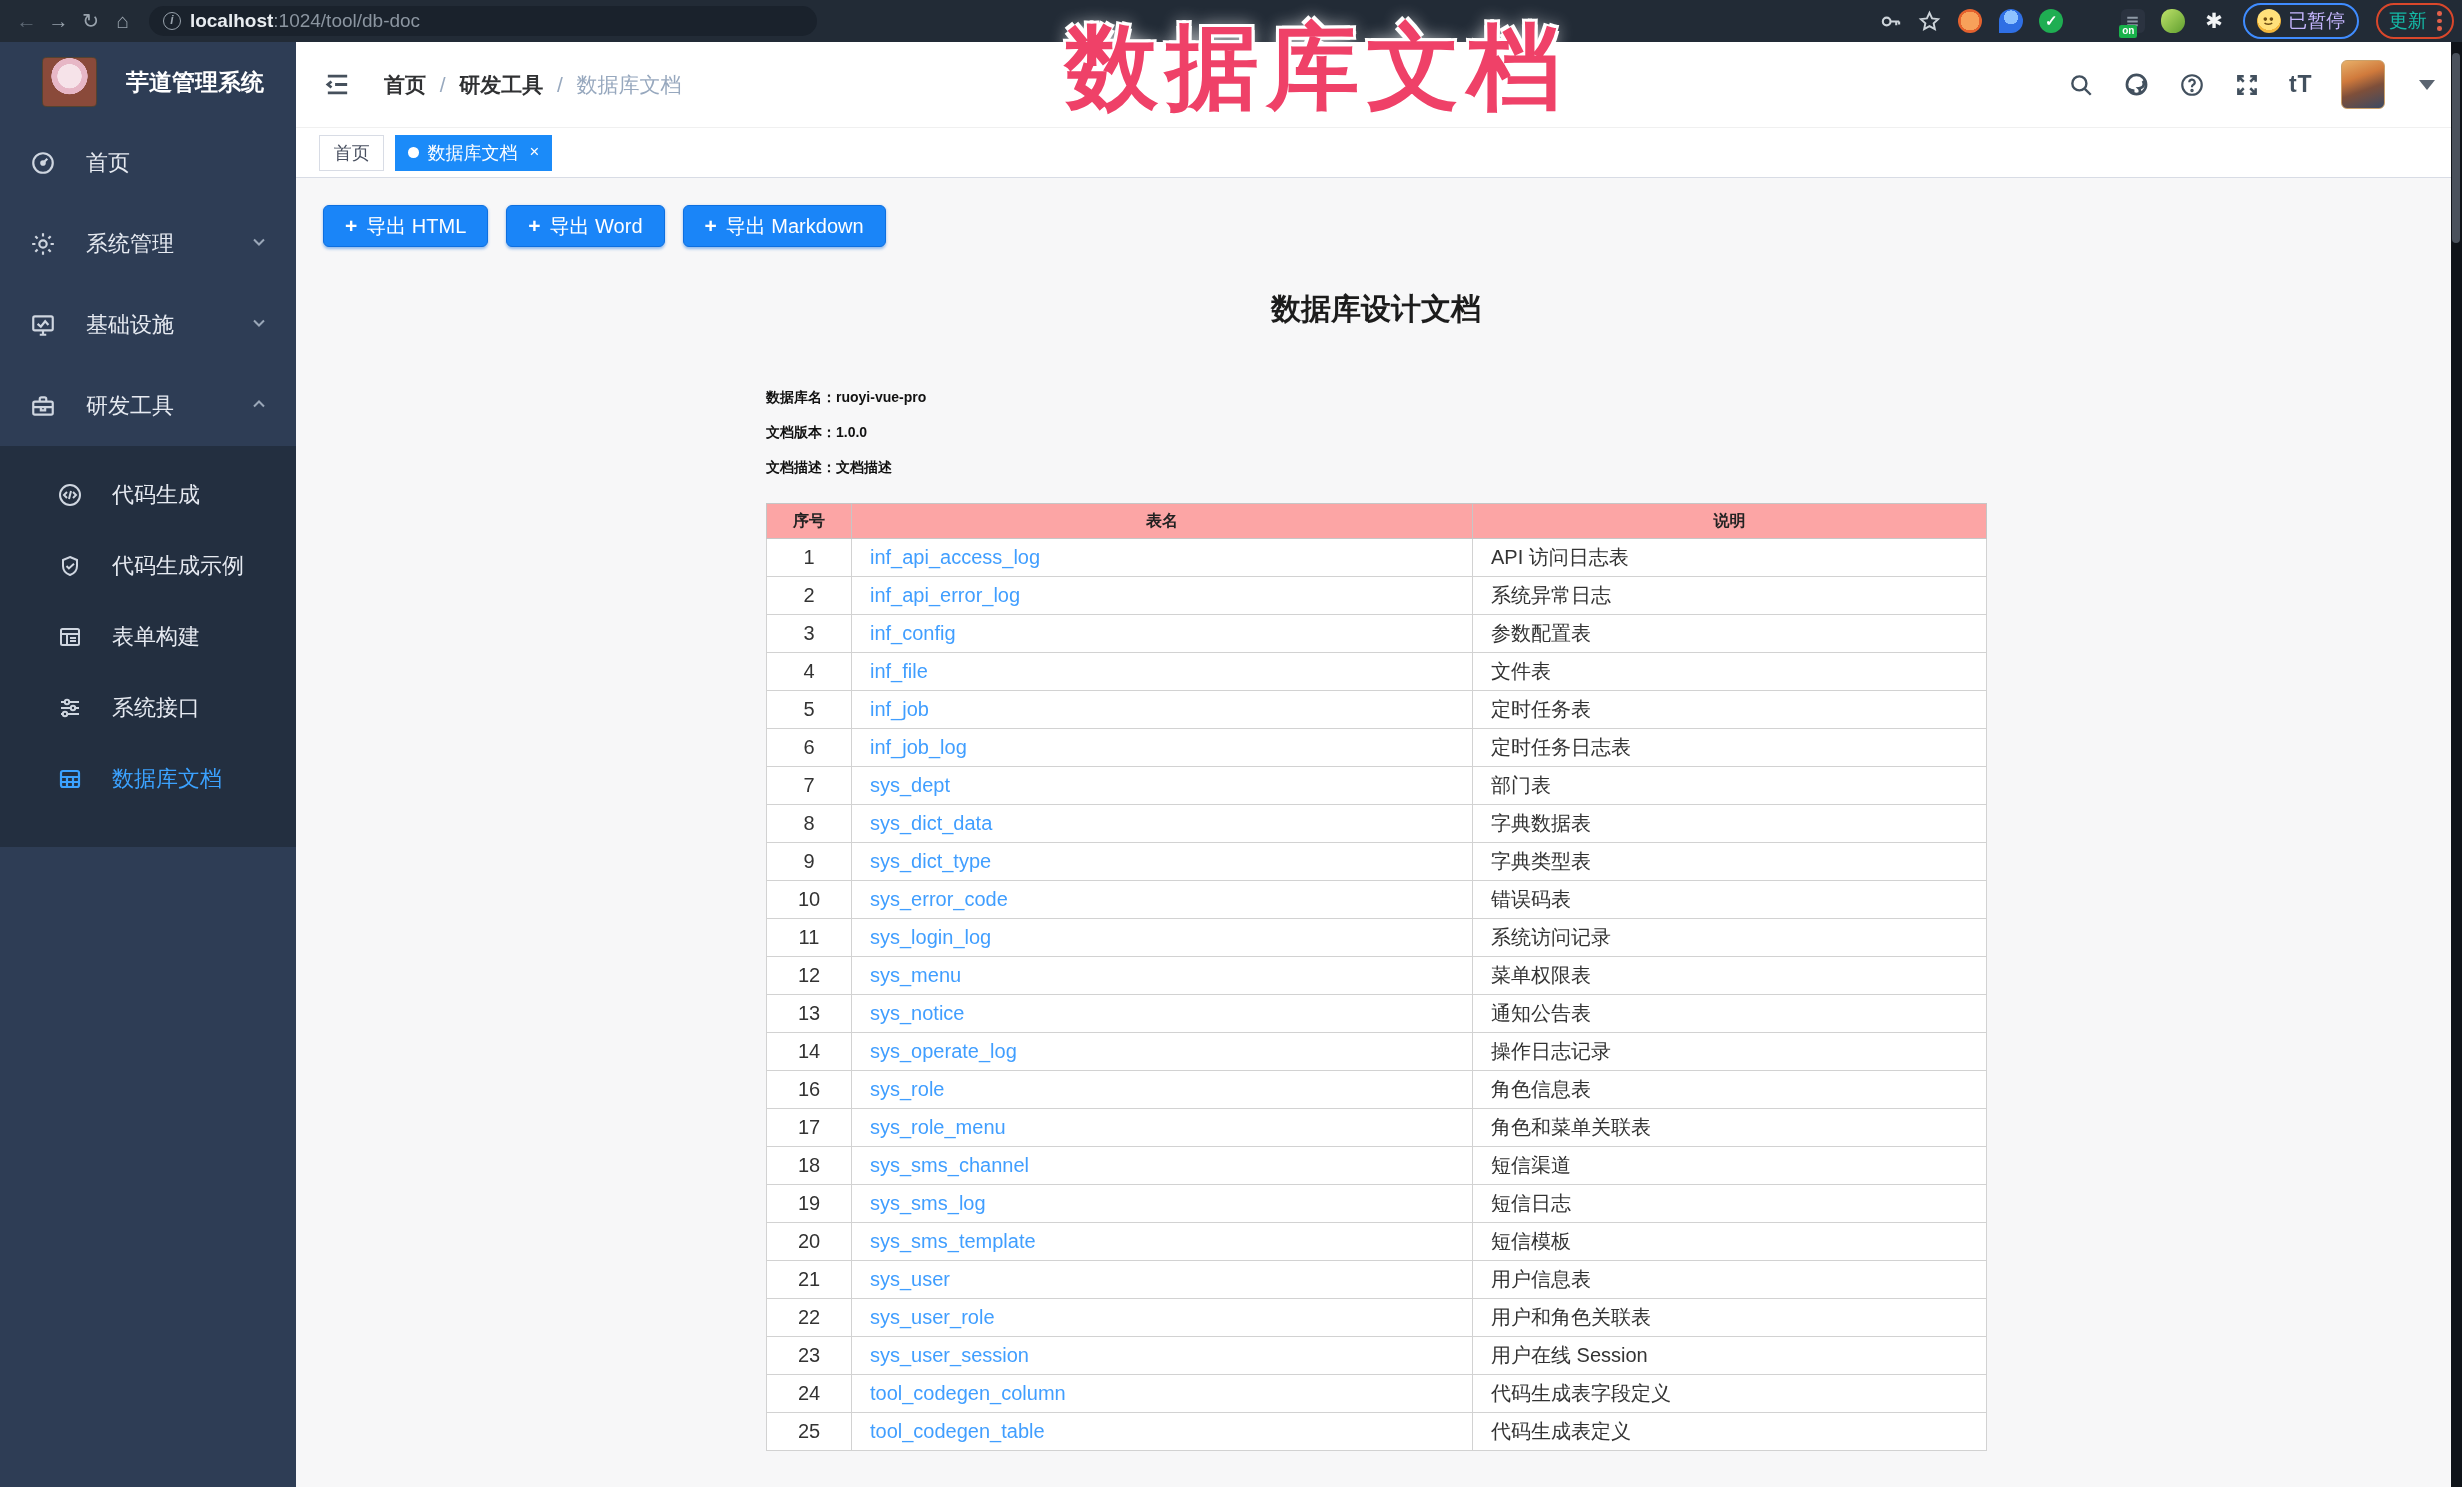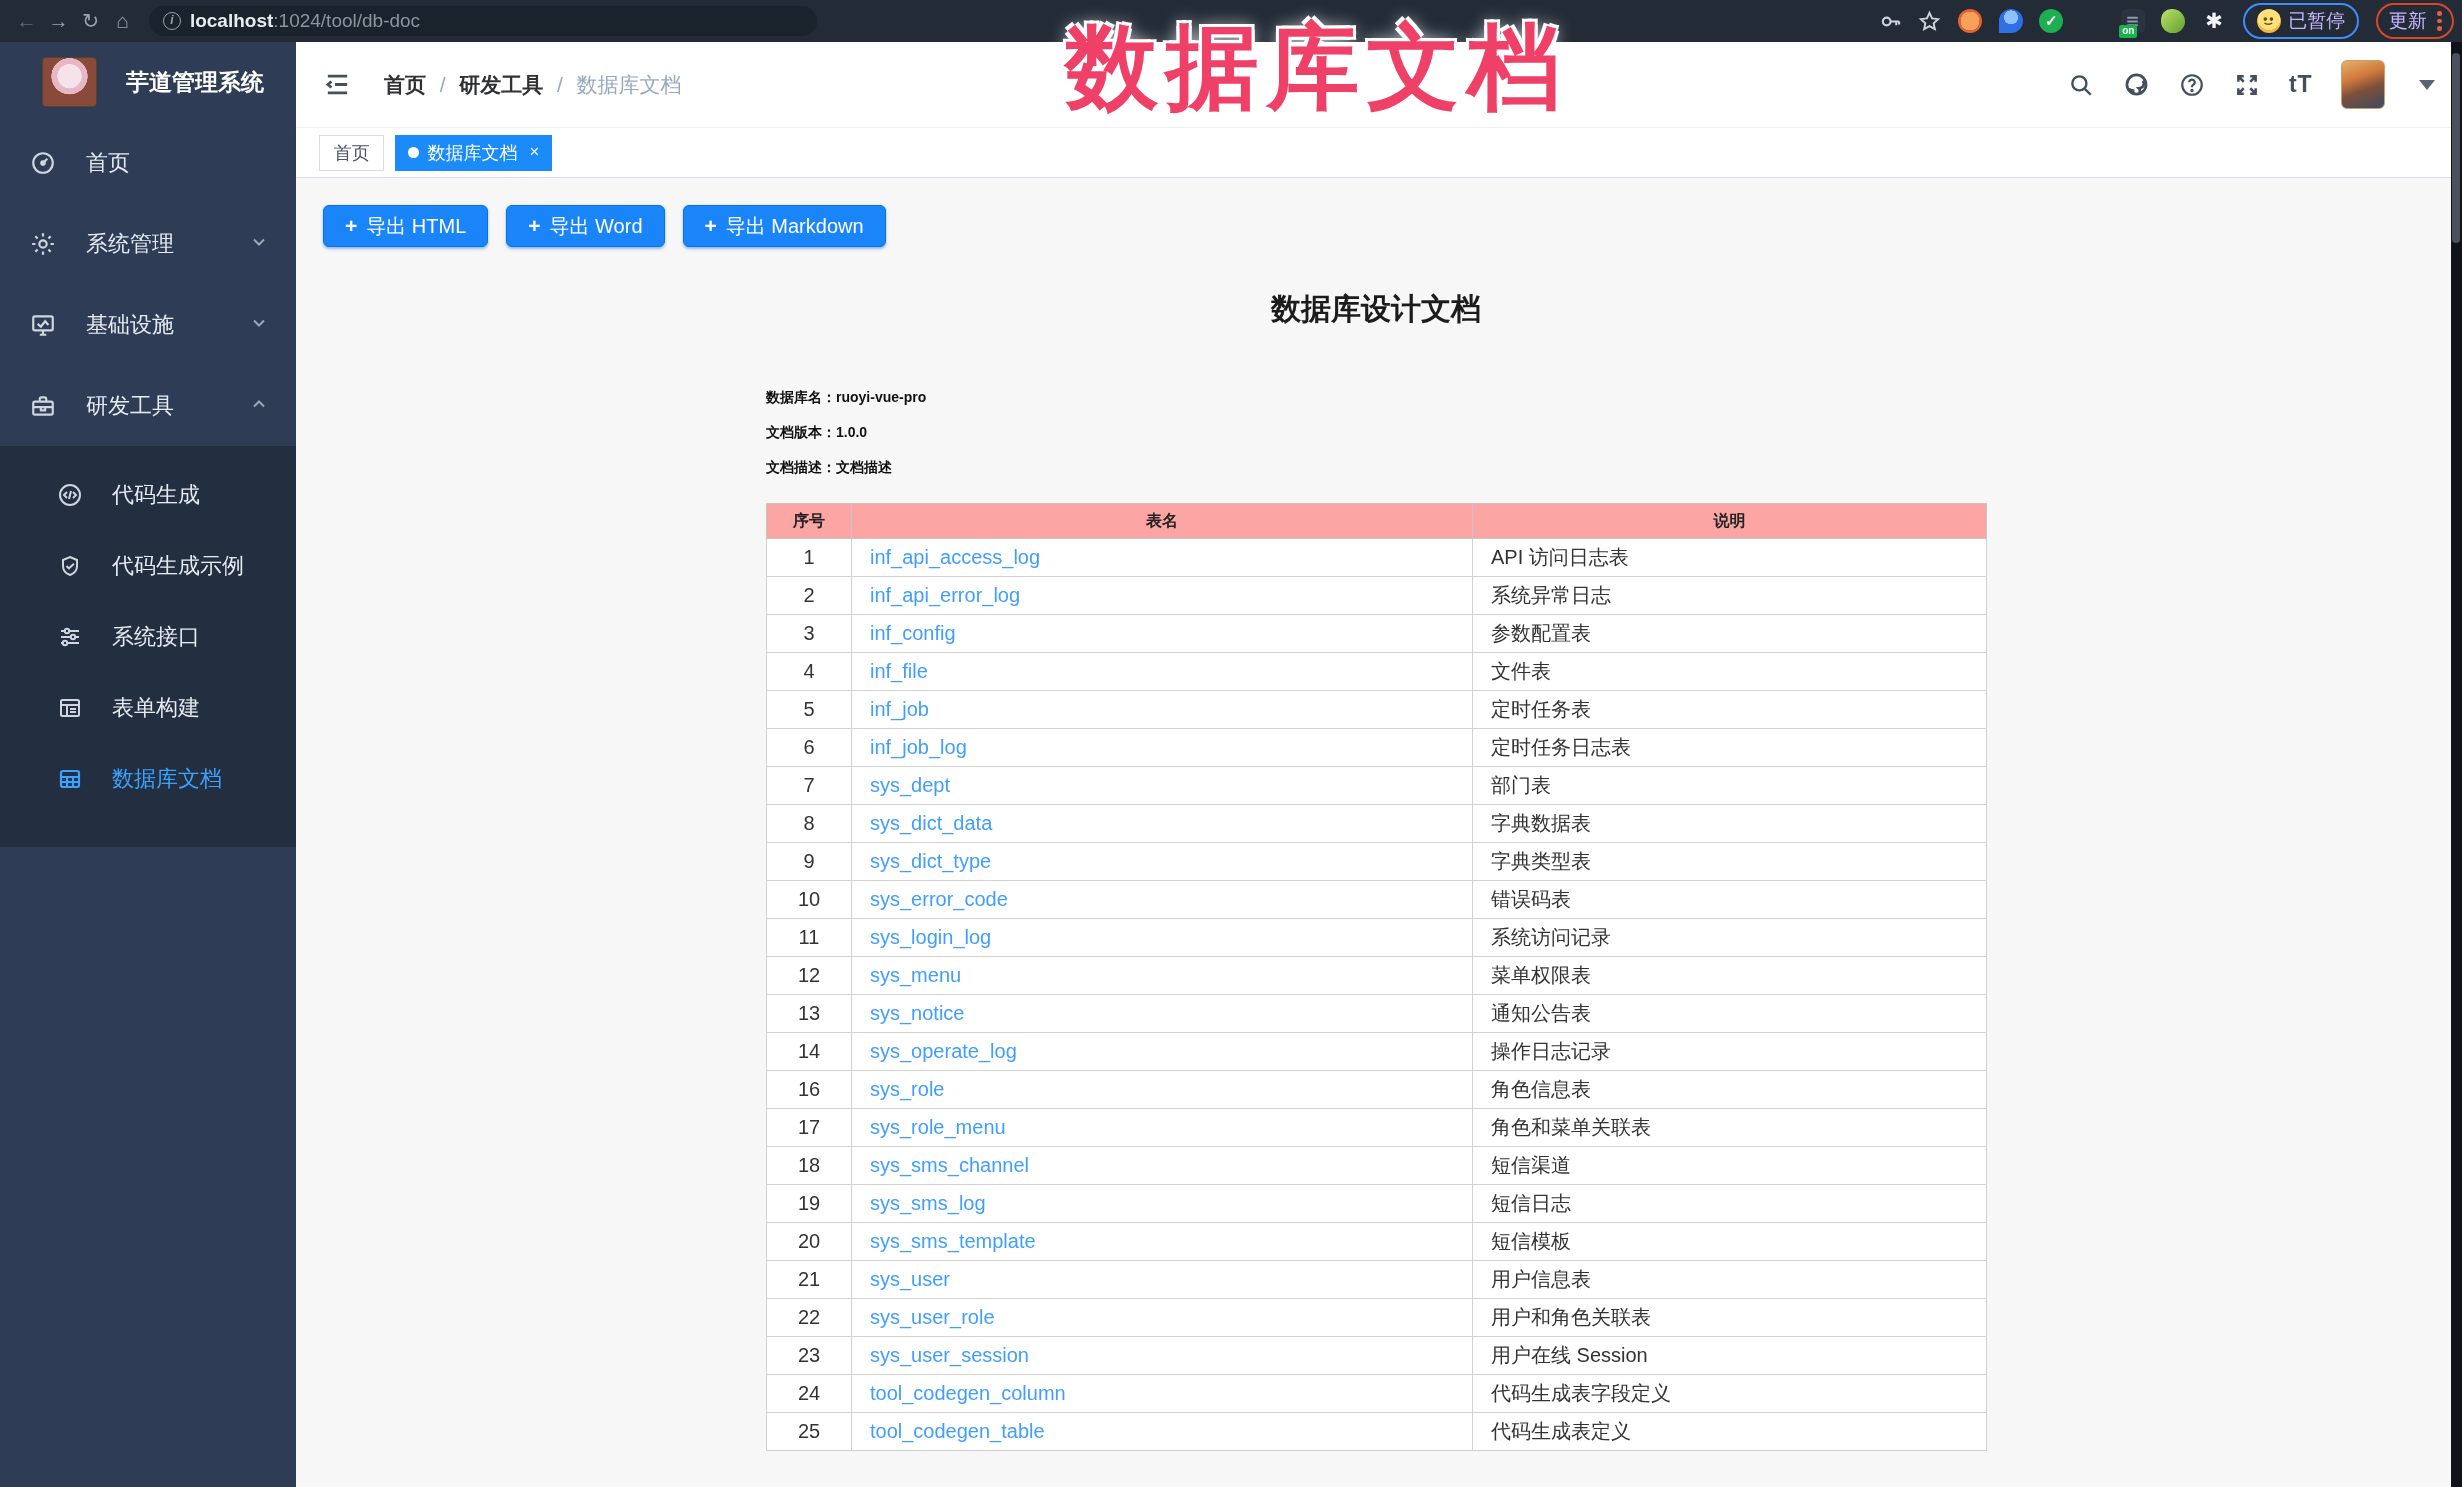--- a/index.html
+++ b/index.html
@@ -16,21 +16,21 @@
   .url-rest { color:#8b95a0; }
   .bar-right { position:absolute; right:7.6px; top:0; height:42px; display:flex; align-items:center; gap:16.7px; }
   .ext { width:24px; height:24px; border-radius:50%; display:flex; align-items:center; justify-content:center; flex:none; position:relative; }
   .ext svg { display:block; }
   .ext-grid { border-radius:4.6px; display:grid; grid-template-columns:10px 10px; grid-template-rows:10px 10px; gap:2.3px; background:transparent; }
   .ext-grid i { border-radius:2.3px; }
   .on-badge { position:absolute; bottom:-4.6px; left:-1.5px; background:#19b24b; color:#fff; font-size:10px; font-weight:bold; padding:0.8px 3px; border-radius:2.3px; line-height:10.6px; }
   .paused-wrap { display:flex; align-items:center; gap:7.6px; border:2.3px solid #3f8cff; border-radius:20px; padding:3px 12px; }
   .paused-label { color:#c4b5fd; font-size:19px;text-align:center; }
   .update-wrap { display:flex; align-items:center; gap:10.6px; border:2.3px solid #d9472b; border-radius:23px; padding:3px 10.6px; }
-  .update-label { color:#c4b5fd; font-size:19px; }
+  .update-label { color:#14b8a6; font-size:19px; }
   .kebab { display:flex; flex-direction:column; gap:3px; }
   .kebab i { width:4.6px; height:4.6px; border-radius:50%; background:#e2604a; }
 
   
   .app { display:flex; height:1445px; }
 
   
   .sidebar { width:296px; background:#2e3d55; flex:none; color:#dfe4ec; }
   .logo-row { height:80px; display:flex; align-items:center; padding-left:42px; gap:29px; }
   .logo-img { width:55px; height:50px; border-radius:4.6px; background:
@@ -234,36 +234,36 @@
           <svg width="24" height="24" viewBox="0 0 24 24" fill="none" stroke="currentColor" stroke-width="2">
               <path d="M12 3l7 3v6c0 4.4-3 7.5-7 9-4-1.5-7-4.6-7-9V6z"></path>
               <path d="M8.5 12l2.4 2.4L16 9.8"></path>
             </svg>
         </span>
         <span class="m-label">代码生成示例</span>
       </div>
       <div class="menu-item">
         <span class="m-ico">
           <svg width="24" height="24" viewBox="0 0 24 24" fill="none" stroke="currentColor" stroke-width="2">
+              <rect x="3" y="4" width="18" height="16" rx="1.5"></rect>
+              <path d="M3 9h18M9 9v11M12 13h6M12 16h6"></path>
+            </svg>
+        </span>
+        <span class="m-label">表单构建</span>
+      </div>
+      <div class="menu-item">
+        <span class="m-ico">
+          <svg width="24" height="24" viewBox="0 0 24 24" fill="none" stroke="currentColor" stroke-width="2">
               <path d="M3 6h18M3 12h18M3 18h18"></path>
               <circle cx="9" cy="6" r="2.2" fill="#232f40"></circle>
               <circle cx="15" cy="12" r="2.2" fill="#232f40"></circle>
               <circle cx="7" cy="18" r="2.2" fill="#232f40"></circle>
             </svg>
         </span>
         <span class="m-label">系统接口</span>
-      </div>
-      <div class="menu-item">
-        <span class="m-ico">
-          <svg width="24" height="24" viewBox="0 0 24 24" fill="none" stroke="currentColor" stroke-width="2">
-              <rect x="3" y="4" width="18" height="16" rx="1.5"></rect>
-              <path d="M3 9h18M9 9v11M12 13h6M12 16h6"></path>
-            </svg>
-        </span>
-        <span class="m-label">表单构建</span>
       </div>
       <div class="menu-item active">
         <span class="m-ico">
           <svg width="24" height="24" viewBox="0 0 24 24" fill="none" stroke="currentColor" stroke-width="2.2">
               <rect x="3" y="4" width="18" height="16" rx="2"></rect>
               <path d="M3 10h18M3 15h18M9 10v10M15 10v10"></path>
             </svg>
         </span>
         <span class="m-label">数据库文档</span>
       </div>

